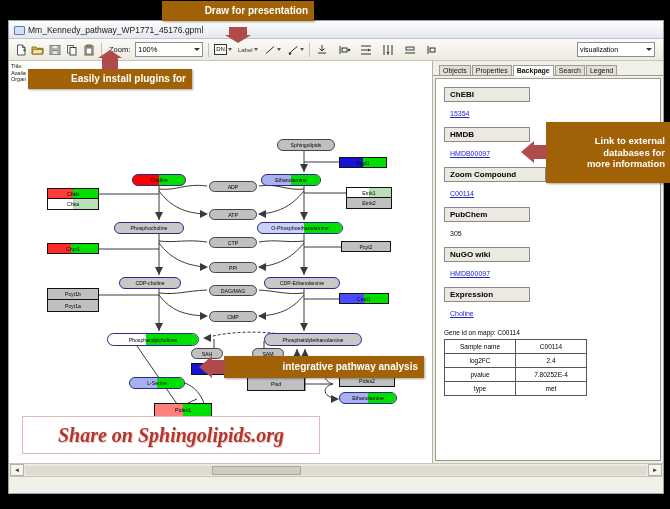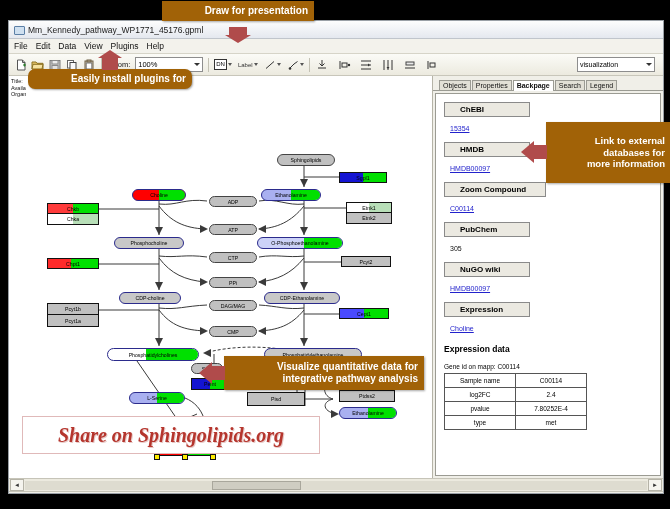--- a/index.html
+++ b/index.html
@@ -42,21 +42,21 @@
   .half{position:absolute;top:0;bottom:0;}
   .lbl{position:relative;z-index:3;}
   .sel-h{position:absolute;width:4px;height:4px;background:#ffec00;border:1px solid #111;}
 
   
   .side{width:230px;background:#f0efe8;display:flex;flex-direction:column;}
   .tabrow{display:flex;align-items:flex-end;height:14px;padding-left:6px;background:#f0efe8;border-bottom:1px solid #9b9b93;}
   .tab{font-size:7px;padding:1px 3px 1px;border:1px solid #9b9b93;border-bottom:none;background:#e2e0d6;margin-right:1px;color:#111;}
   .tab.active{background:#fff;position:relative;top:1px;padding-bottom:2px;font-weight:bold;}
   .sidebody{flex:1;background:#fff;margin:2px;border:1px solid #9b9b93;padding:6px 8px;overflow:hidden;position:relative;}
-  .dbbox{border:1px solid #8a8a8a;background:#ebe9e1;font-size:8px;font-weight:bold;padding:2px 15px;width:86px;box-sizing:border-box;margin-top:7px;}
+  .dbbox{border:1px solid #8a8a8a;background:#ebe9e1;font-size:8px;font-weight:bold;padding:2px 5px;width:86px;box-sizing:border-box;margin-top:7px;}
   .dblink{font-size:7px;color:#2222cc;text-decoration:underline;margin:3px 0 0 6px;display:inline-block;}
   .dbtext{font-size:7px;color:#111;margin:3px 0 0 6px;display:inline-block;}
   .exph{font-size:8.5px;font-weight:bold;margin-top:9px;}
   .geneid{font-size:6.5px;margin-top:9px;}
   .exptab{border-collapse:collapse;margin-top:3px;}
   .exptab td{border:1px solid #555;font-size:6.5px;text-align:center;padding:2px 4px;height:9px;}
   .exptab td.k{width:62px;}
   .exptab td.v{width:62px;}
 
   
@@ -64,21 +64,21 @@
   .hsArrow{width:12px;height:10px;display:flex;align-items:center;justify-content:center;font-size:6px;color:#333;border:1px solid #b5b3a7;background:#f5f4ee;margin:0 1px;}
   .hsTrack{flex:1;height:9px;background:#dedcd0;position:relative;}
   .hsThumb{position:absolute;left:30%;width:14%;top:0;bottom:0;background:#cfcdc2;border:1px solid #a9a79c;}
   .statusbar{height:14px;background:#f0efe8;border-top:1px solid #c6c4b8;display:flex;align-items:center;padding-left:4px;}
 
   
   .callout{position:absolute;background:#a16207;color:#fff;font-weight:bold;text-align:right;line-height:12px;box-shadow:1px 1px 2px rgba(0,0,0,.35);z-index:40;}
   .c-top{left:162px;top:1px;width:140px;padding:4px 6px;font-size:10px;}
   .c-top .stem{position:absolute;left:50%;margin-left:-9px;bottom:-15px;width:18px;height:9px;background:#b04b4b;}
   .c-top .tip{position:absolute;left:50%;margin-left:-13px;bottom:-22px;width:0;height:0;border-left:13px solid transparent;border-right:13px solid transparent;border-top:8px solid #b04b4b;}
-  .c-plug{left:28px;top:69px;width:152px;padding:4px 6px;font-size:10px;border-radius:7px;}
+  .c-plug{left:28px;top:69px;width:152px;padding:4px 6px;font-size:10px;}
   .c-plug .stem{position:absolute;left:50%;margin-left:-8px;top:-12px;width:16px;height:13px;background:#b04b4b;}
   .c-plug .tip{position:absolute;left:50%;margin-left:-12px;top:-19px;width:0;height:0;border-left:12px solid transparent;border-right:12px solid transparent;border-bottom:8px solid #b04b4b;}
   .c-db{left:546px;top:122px;width:114px;padding:13px 5px;font-size:9.5px;line-height:11.5px;}
   .c-db .stem{position:absolute;left:-13px;top:50%;margin-top:-7px;width:14px;height:14px;background:#b04b4b;}
   .c-db .tip{position:absolute;left:-25px;top:50%;margin-top:-11px;width:0;height:0;border-top:11px solid transparent;border-bottom:11px solid transparent;border-right:13px solid #b04b4b;}
   .c-vis{left:224px;top:356px;width:188px;padding:5px 6px;font-size:10px;}
   .c-vis .stem{position:absolute;left:-13px;top:50%;margin-top:-7px;width:14px;height:14px;background:#b04b4b;}
   .c-vis .tip{position:absolute;left:-25px;top:50%;margin-top:-11px;width:0;height:0;border-top:11px solid transparent;border-bottom:11px solid transparent;border-right:13px solid #b04b4b;}
   .c-share{position:absolute;left:22px;top:416px;width:296px;height:36px;border:1px solid #e0b9b9;background:#fff;display:flex;align-items:center;justify-content:center;z-index:40;}
   .c-share span{font-family:"Liberation Serif",serif;font-style:italic;font-weight:bold;font-size:20px;color:#b5352d;text-shadow:1px 1px 0 #e7c9c7;}
@@ -86,28 +86,20 @@
 </head>
 <body>
 
 <div class="app">
 
   <div class="titlebar">
     <div class="tb-icon"></div>
     <div class="tb-title">Mm_Kennedy_pathway_WP1771_45176.gpml</div>
   </div>
 
-  <div class="menubar">
-    <div class="menu-item">File</div>
-    <div class="menu-item">Edit</div>
-    <div class="menu-item">Data</div>
-    <div class="menu-item">View</div>
-    <div class="menu-item">Plugins</div>
-    <div class="menu-item">Help</div>
-  </div>
 
   <div class="toolbar">
     <div class="tbtn">
       <svg width="12" height="12" viewBox="0 0 12 12">
           <path d="M2.5 1h5l2.5 2.5V11h-7.5z" fill="#fff" stroke="#555"></path>
           <path d="M7.5 1v2.5H10" fill="none" stroke="#555"></path>
           <path d="M8 6h3M9.5 4.5v3" stroke="#2a7d2a" stroke-width="1.2"></path>
         </svg>
     </div>
     <div class="tbtn">
@@ -446,21 +438,20 @@
 
         <div class="dbbox">PubChem</div>
         <span class="dbtext">305</span>
 
         <div class="dbbox">NuGO wiki</div>
         <a class="dblink" href="#">HMDB00097</a>
 
         <div class="dbbox">Expression</div>
         <a class="dblink" href="#">Choline</a>
 
-        <div class="exph">Expression data</div>
         <div class="geneid">Gene id on mapp: C00114</div>
 
         <table class="exptab">
           <tbody>
               <tr>
             <td class="k">Sample name</td>
             <td class="v">C00114</td>
           </tr>
           <tr>
             <td class="k">log2FC</td>
@@ -507,21 +498,20 @@
 
 <div class="callout c-db">
   <div>Link  to external</div>
   <div>databases  for</div>
   <div>more information</div>
   <div class="stem"></div>
   <div class="tip"></div>
 </div>
 
 <div class="callout c-vis">
-  <div>Visualize quantitative data  for</div>
   <div>integrative pathway analysis</div>
   <div class="stem"></div>
   <div class="tip"></div>
 </div>
 
 <div class="c-share">
   <span>Share on Sphingolipids.org</span>
 </div>
 
 </body></html>

